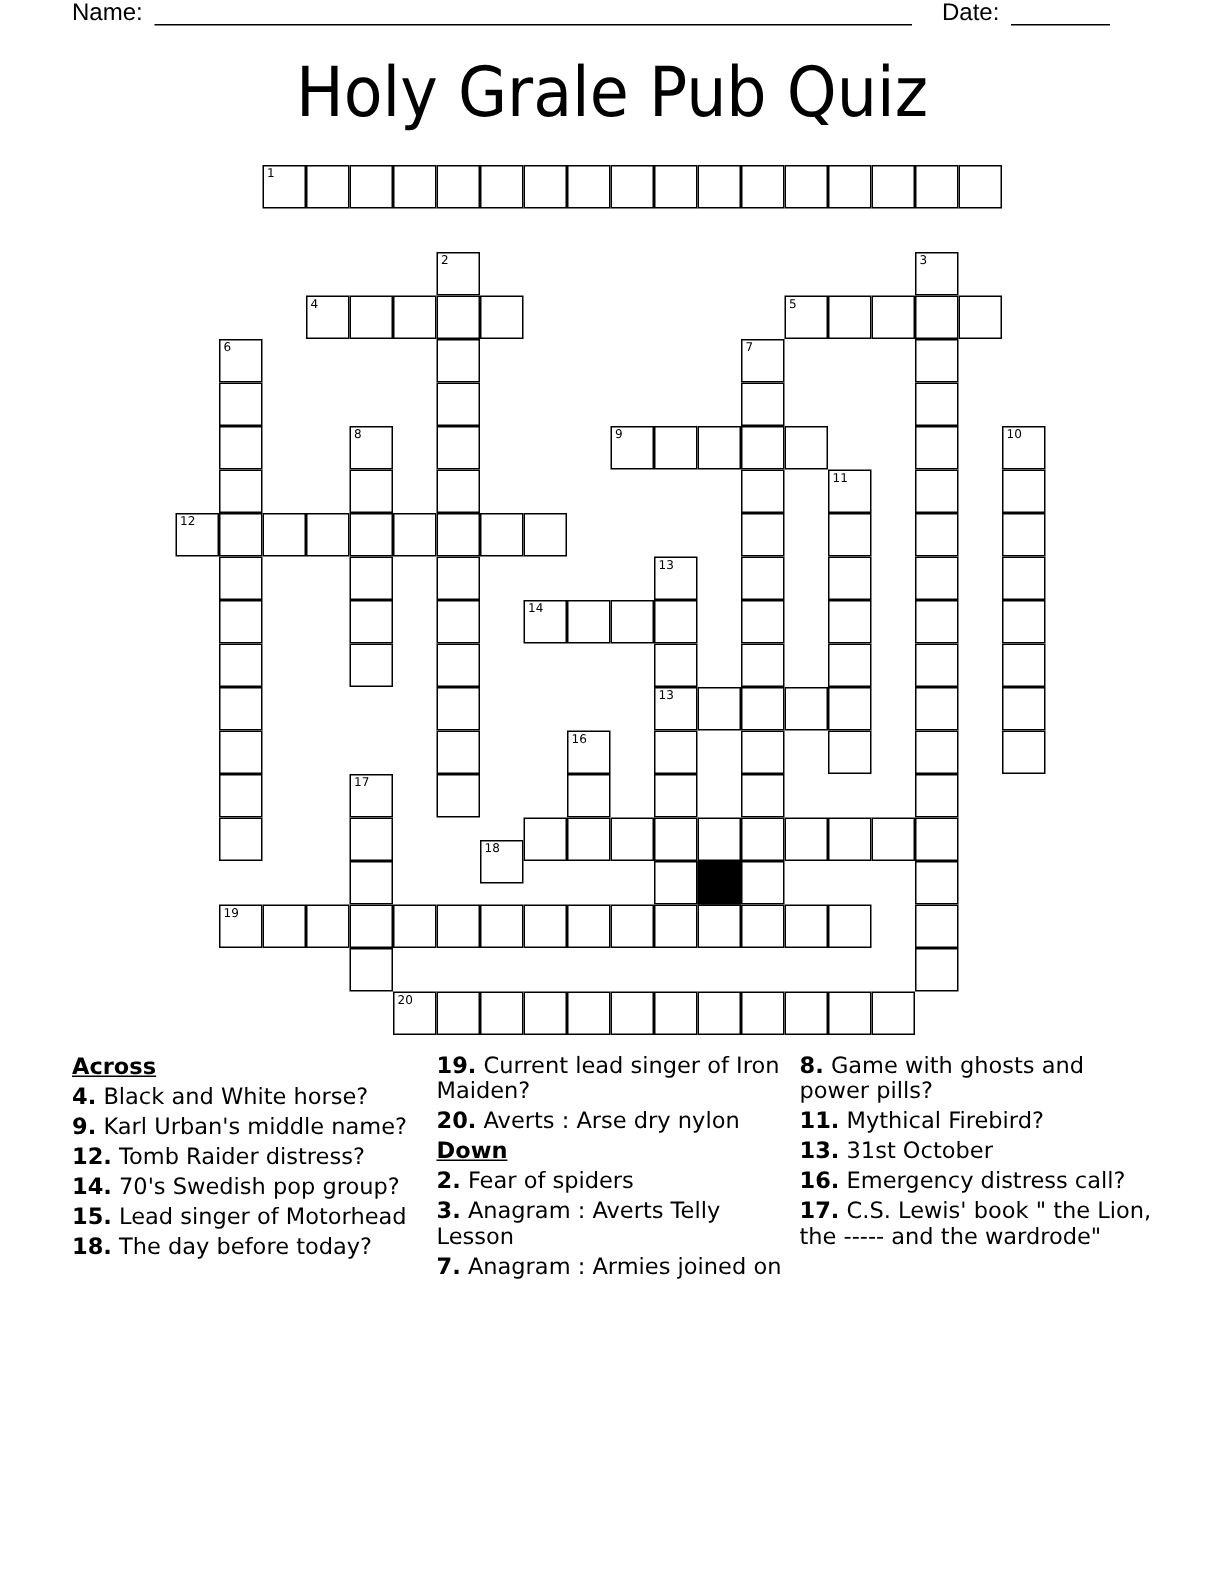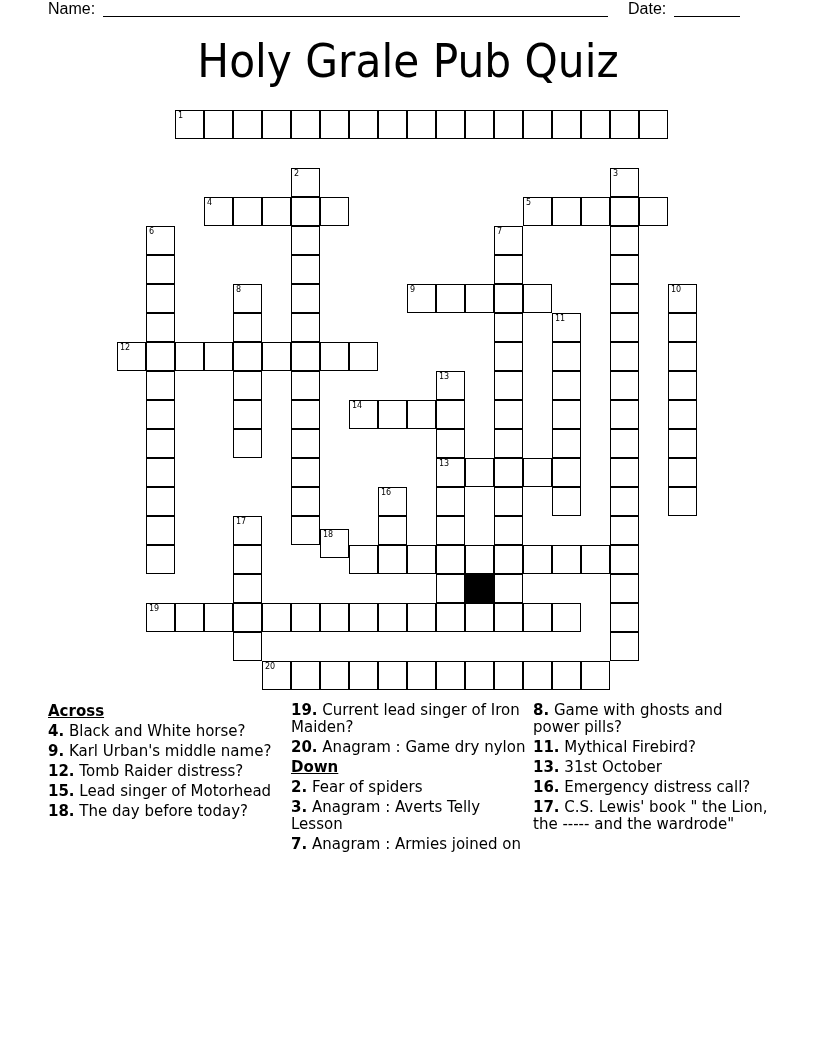--- a/index.html
+++ b/index.html
@@ -199,21 +199,21 @@
     </div>
     <div class="cell" style="left: 378px; top: 516px;"></div>
     <div class="cell" style="left: 378px; top: 545px;"></div>
     <div class="cell" style="left: 233px; top: 516px;">
       <span class="num">17</span>
     </div>
     <div class="cell" style="left: 233px; top: 545px;"></div>
     <div class="cell" style="left: 233px; top: 574px;"></div>
     <div class="cell" style="left: 233px; top: 603px;"></div>
     <div class="cell" style="left: 233px; top: 632px;"></div>
-    <div class="cell" style="left: 320px; top: 529px;">
+    <div class="cell" style="left: 320px; top: 560px;">
       <span class="num">18</span>
     </div>
     <div class="cell" style="left: 349px; top: 545px;"></div>
     <div class="cell" style="left: 407px; top: 545px;"></div>
     <div class="cell" style="left: 465px; top: 545px;"></div>
     <div class="cell" style="left: 523px; top: 545px;"></div>
     <div class="cell" style="left: 552px; top: 545px;"></div>
     <div class="cell" style="left: 581px; top: 545px;"></div>
     <div class="cell" style="left: 146px; top: 603px;">
       <span class="num">19</span>
@@ -245,26 +245,27 @@
     <div class="cell" style="left: 581px; top: 661px;"></div>
     <div class="cell black" style="left: 465px; top: 574px;"></div>
   </div>
 
 <div class="clues">
   <div class="col col1">
     <div class="heading">Across</div>
     <div class="clue"><b>4.</b> <span>Black and White horse?</span></div>
     <div class="clue"><b>9.</b> <span>Karl Urban's middle name?</span></div>
     <div class="clue"><b>12.</b> <span>Tomb Raider distress?</span></div>
+    <div class="clue"><b>14.</b> <span>70's Swedish pop group?</span></div>
     <div class="clue"><b>15.</b> <span>Lead singer of Motorhead</span></div>
     <div class="clue"><b>18.</b> <span>The day before today?</span></div>
   </div>
   <div class="col col2">
     <div class="clue"><b>19.</b> <span>Current lead singer of Iron Maiden?</span></div>
-    <div class="clue"><b>20.</b> <span>Anagram : Game dry nylon</span></div>
+    <div class="clue"><b>20.</b> <span>Averts : Arse dry nylon</span></div>
     <div class="heading">Down</div>
     <div class="clue"><b>2.</b> <span>Fear of spiders</span></div>
     <div class="clue"><b>3.</b> <span>Anagram : Averts Telly Lesson</span></div>
     <div class="clue"><b>7.</b> <span>Anagram : Armies joined on</span></div>
   </div>
   <div class="col col3">
     <div class="clue"><b>8.</b> <span>Game with ghosts and power pills?</span></div>
     <div class="clue"><b>11.</b> <span>Mythical Firebird?</span></div>
     <div class="clue"><b>13.</b> <span>31st October</span></div>
     <div class="clue"><b>16.</b> <span>Emergency distress call?</span></div>

